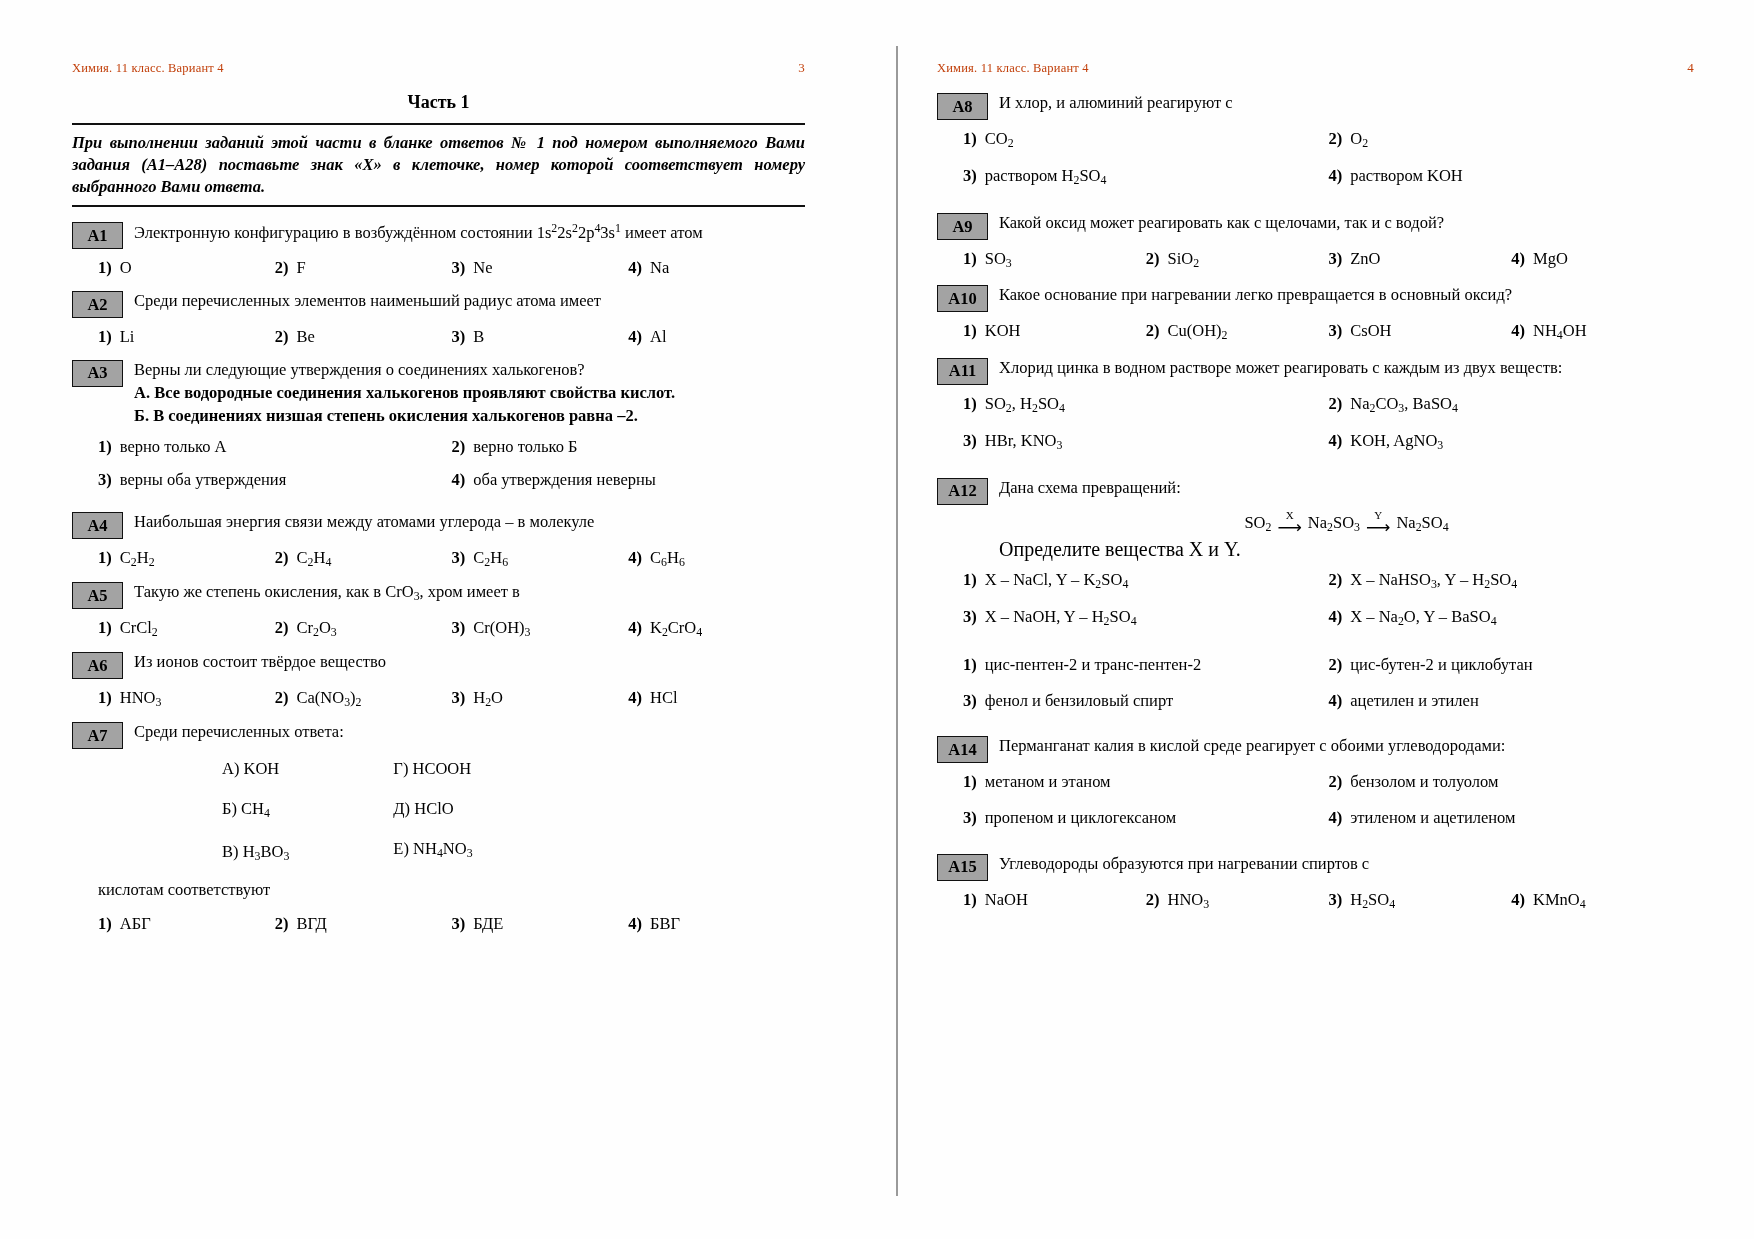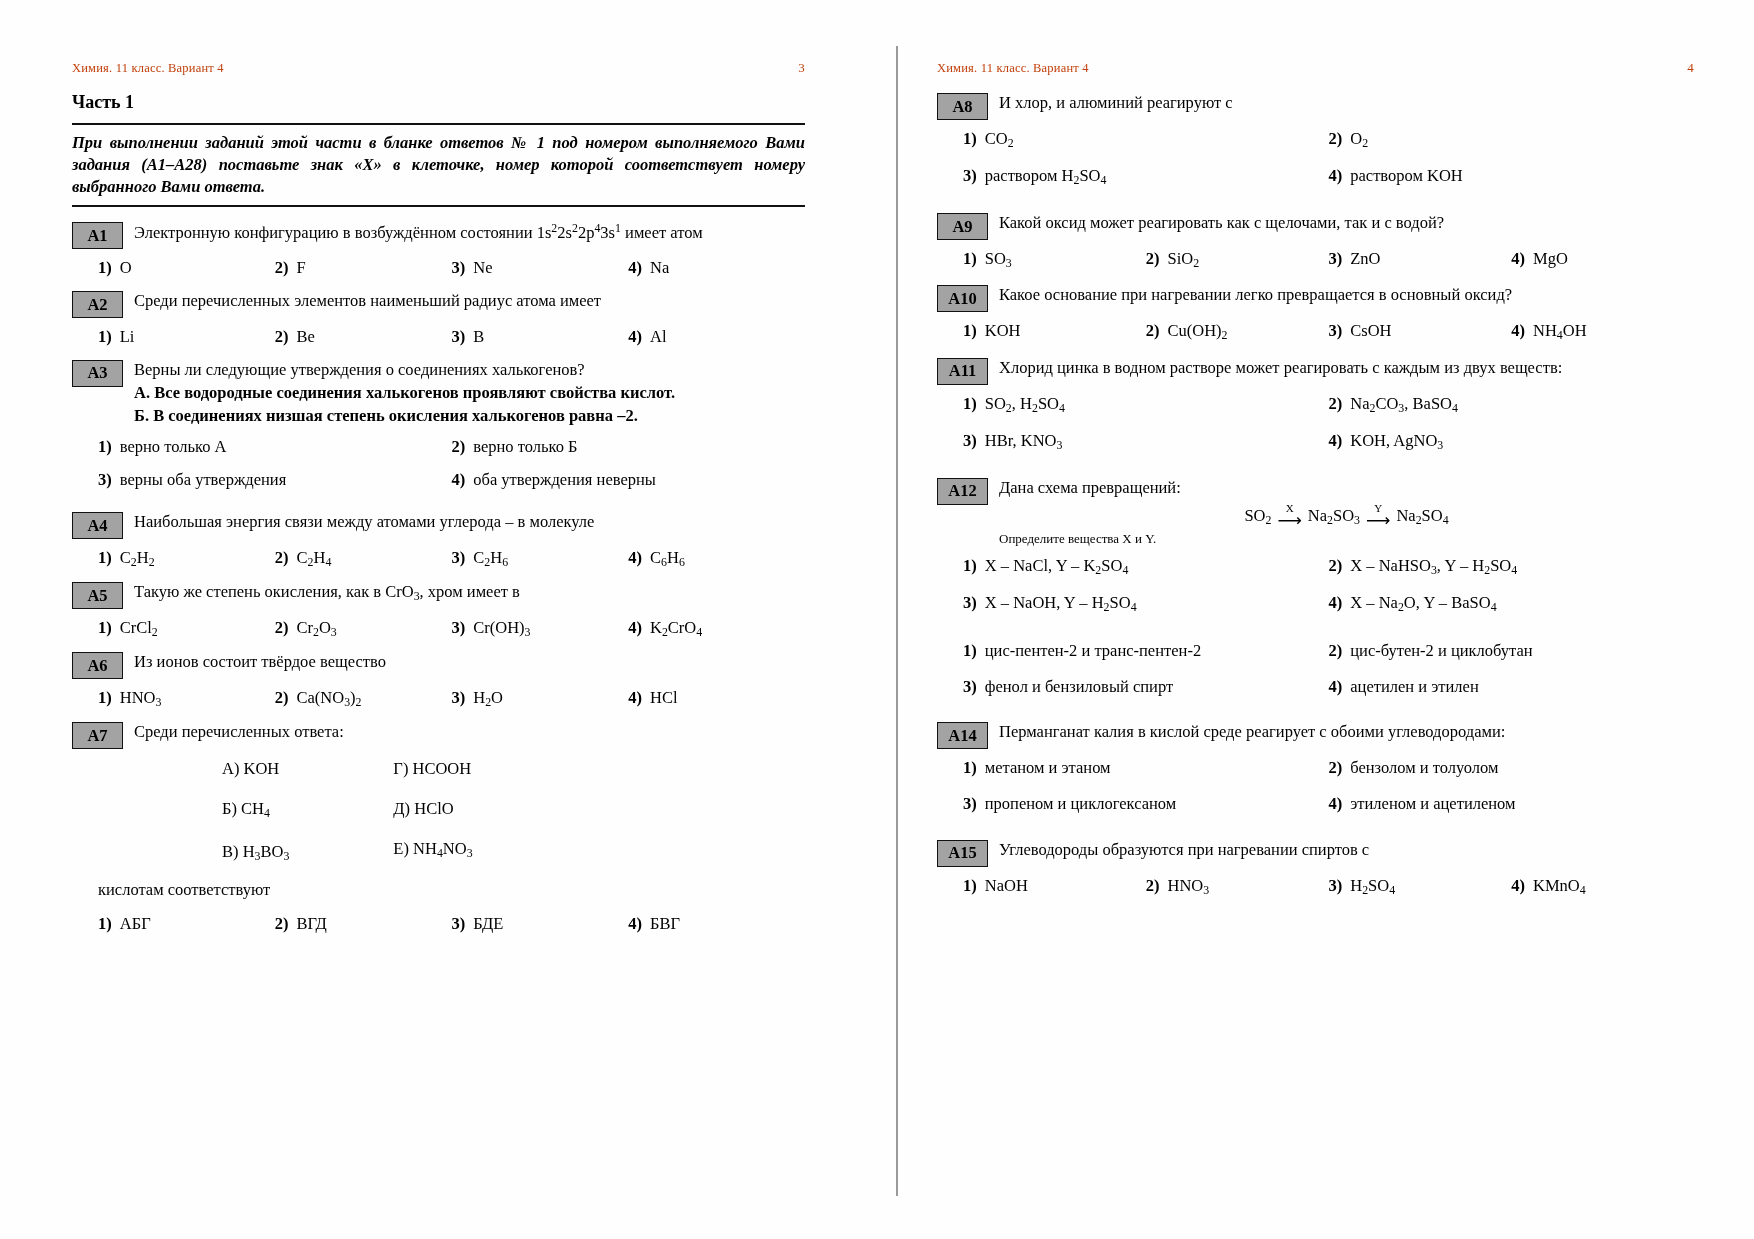--- a/index.html
+++ b/index.html
@@ -20,21 +20,21 @@
     background:#9a9a9a;
   }
   .runhead{
     display:flex;justify-content:space-between;align-items:baseline;
     font-size:12.5px;font-family:"Liberation Serif", serif;
     color:#c2410c;margin-bottom:16px;letter-spacing:.2px;
   }
   .runhead .title{font-style:normal;}
   .runhead .pageno{font-size:13px;}
   h1.part{
-    text-align:left;font-size:18px;font-weight:bold;margin:4px 0 10px 0;
+    text-align:center;font-size:18px;font-weight:bold;margin:4px 0 10px 0;
     font-family:"Liberation Serif", serif;
   }
   .instr{
     border-top:2px solid #111;border-bottom:2px solid #111;
     padding:7px 0 8px 0;margin-bottom:14px;
     font-style:italic;font-weight:bold;font-size:16.5px;line-height:1.32;
     text-align:justify;
   }
   .q{margin-bottom:9px;}
   .qhead{display:flex;align-items:flex-start;gap:11px;}
@@ -57,27 +57,27 @@
   .opt{display:flex;gap:8px;align-items:baseline;line-height:1.5;}
   .onum{font-weight:bold;}
   sub{font-size:.72em;vertical-align:-0.28em;}
   sup{font-size:.72em;vertical-align:0.48em;}
   .tablecols{
     display:flex;margin:10px 0 0 150px;font-size:16.5px;gap:104px;
   }
   .tablecols .col{display:flex;flex-direction:column;gap:20px;}
   .afterlist{margin:16px 0 0 26px;font-size:16.5px;}
   .scheme{
-    margin:4px 0 2px 0;font-size:16.5px;display:flex;justify-content:center;
+    margin:11px 0 2px 0;font-size:16.5px;display:flex;justify-content:center;
     align-items:flex-end;gap:2px;
   }
   .arrow{display:inline-flex;flex-direction:column;align-items:center;margin:0 4px;}
   .arrow .lbl{font-size:11px;line-height:1;margin-bottom:-2px;}
   .arrow .line{font-size:17px;line-height:1;}
-  .center-note{font-size:13px;margin-top:2px;}
+  .center-note{font-size:20px;margin-top:2px;}
   .q-right{margin-bottom:11px;}
   .opts.r4 > .opt{width:25%;box-sizing:border-box;}
 </style>
 </head>
 <body>
 
 <div class="spread">
 
   <div class="page left">
 

